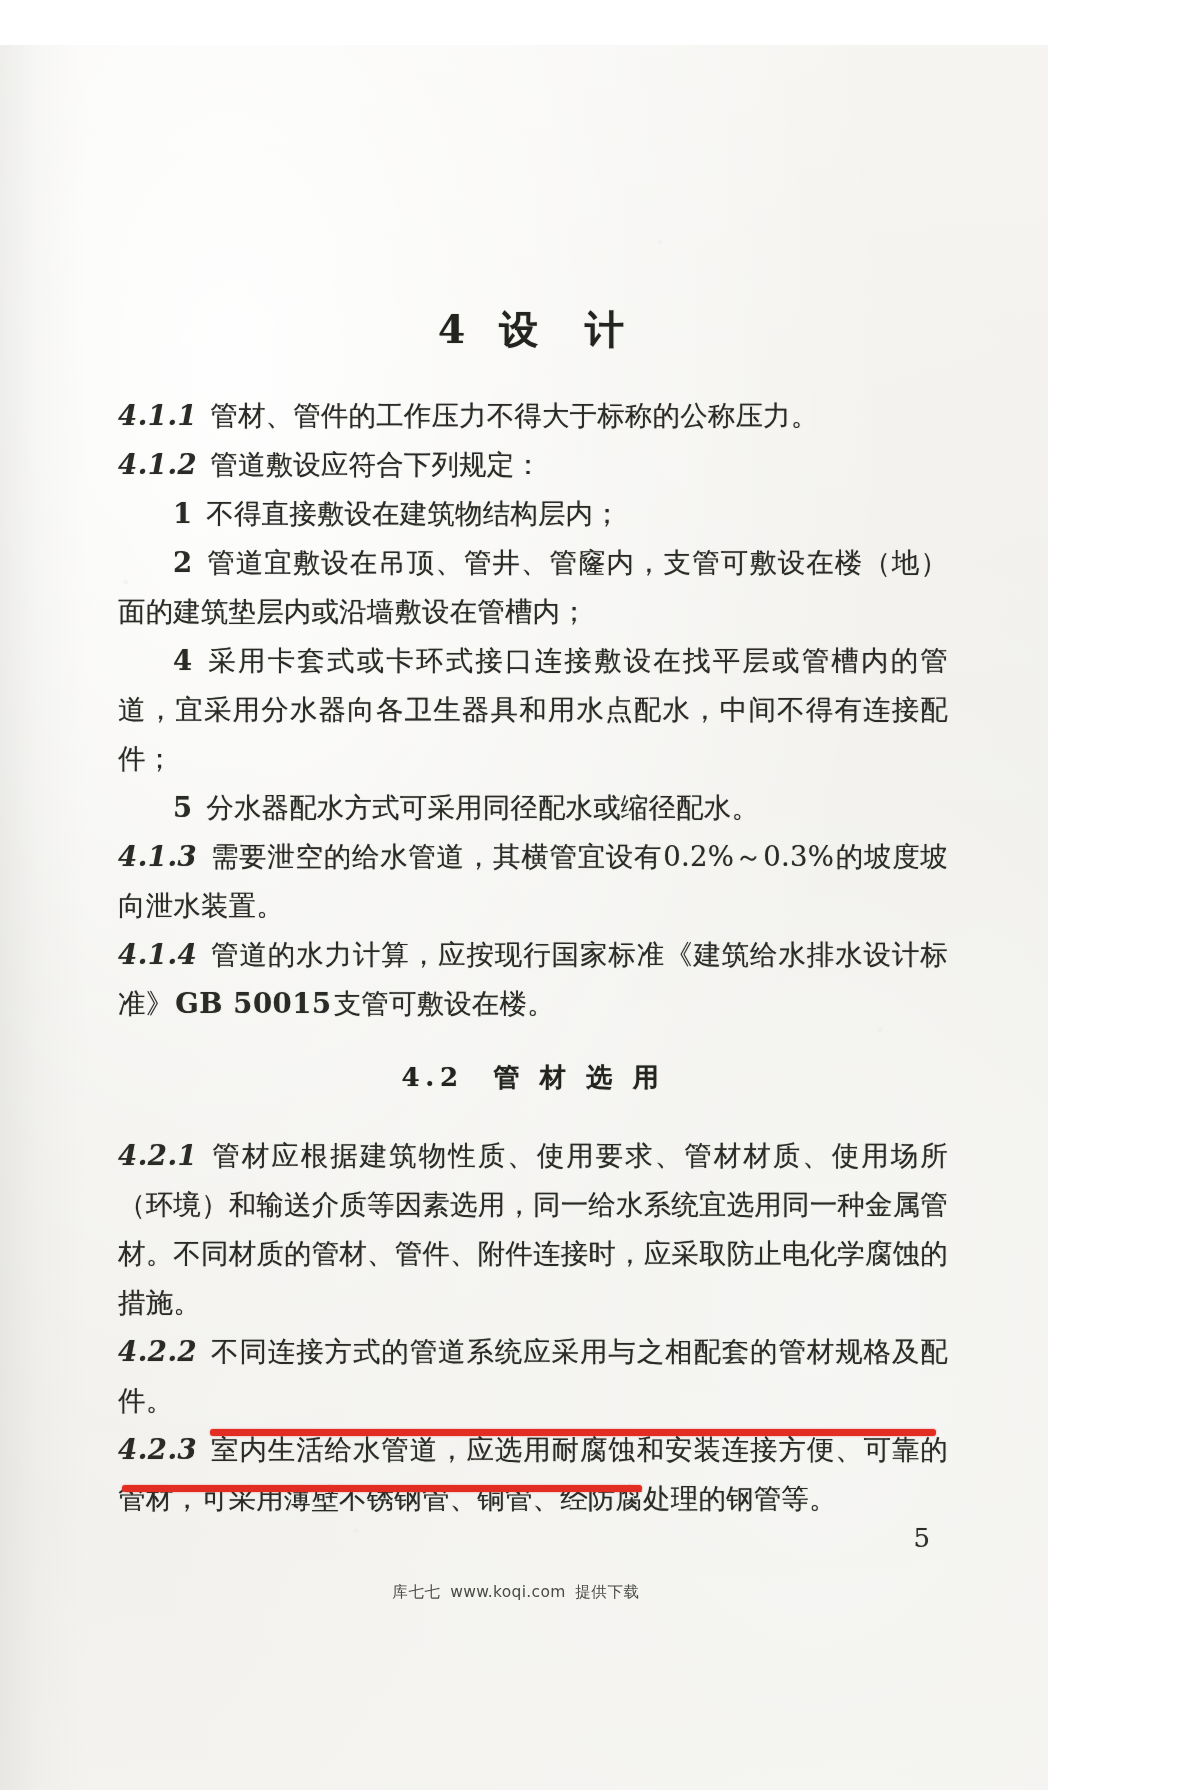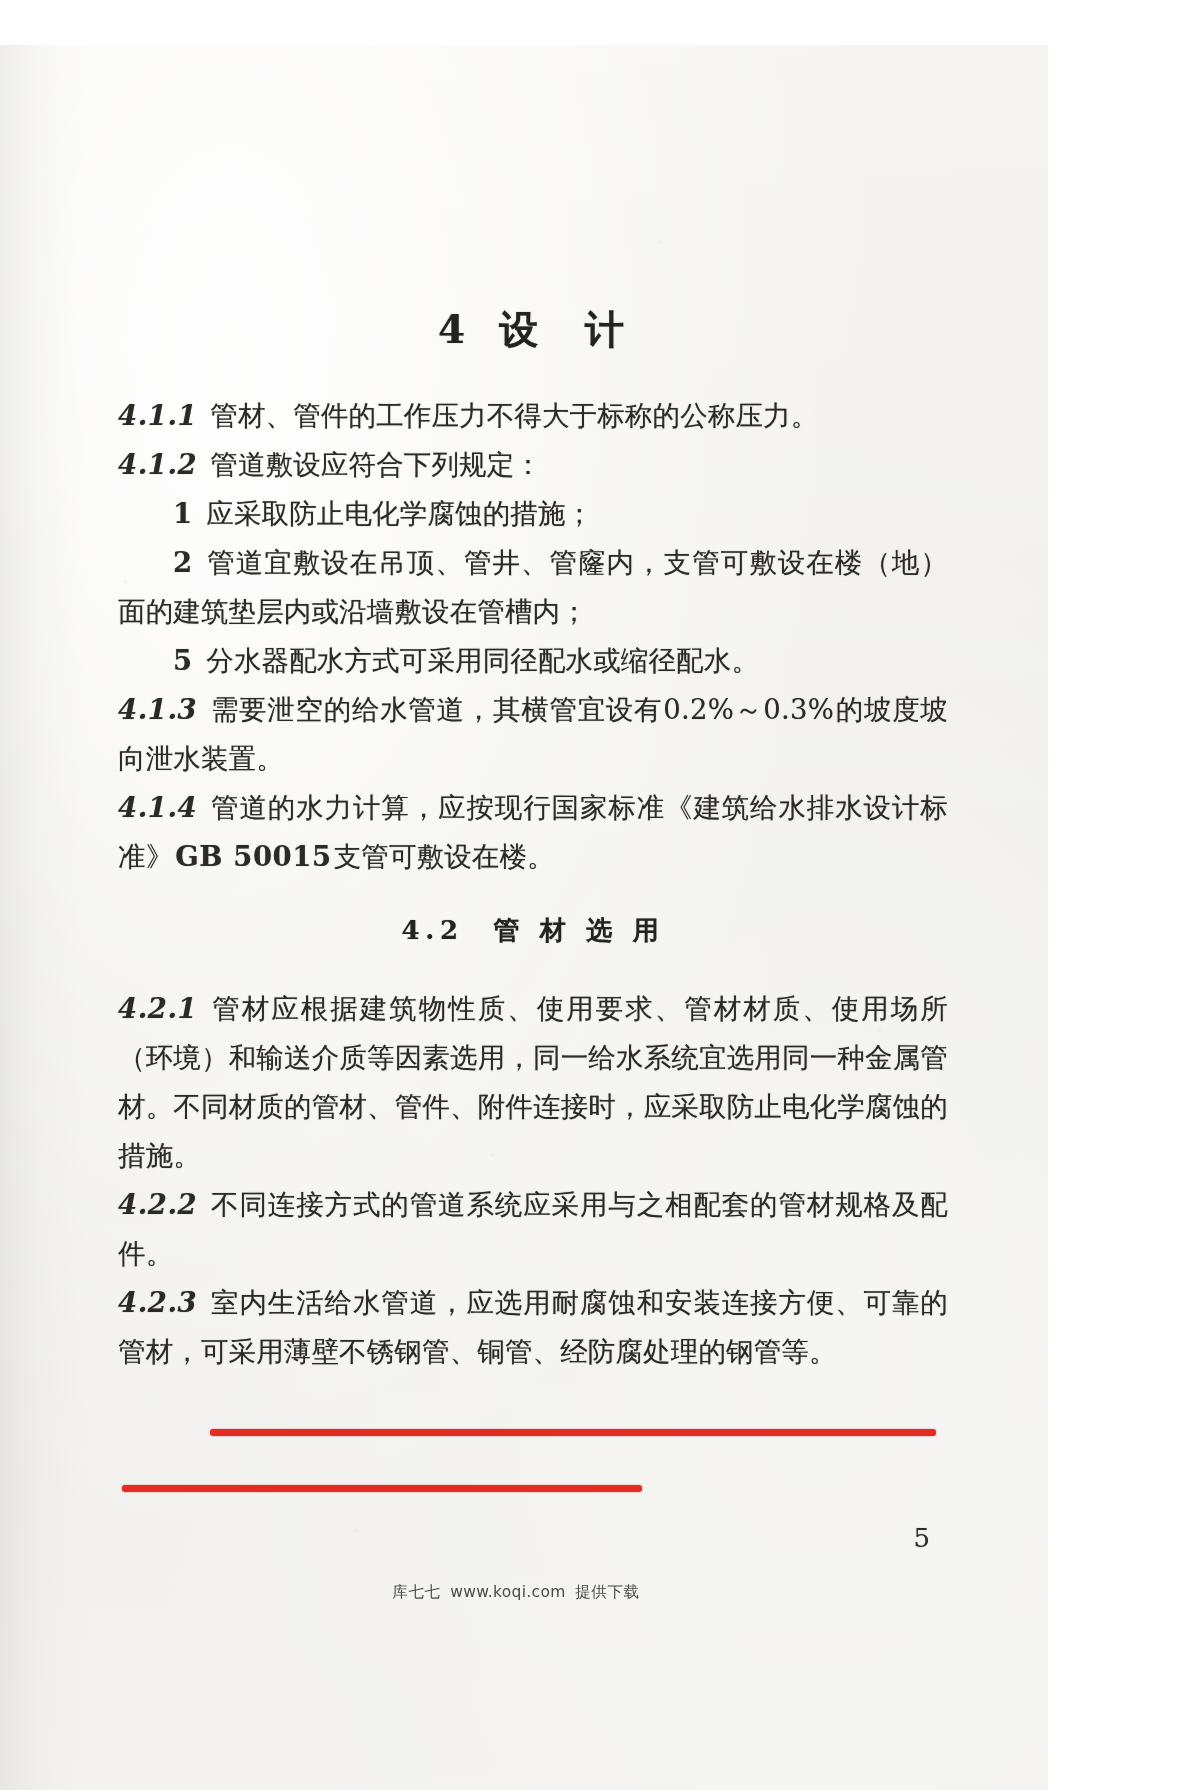--- a/index.html
+++ b/index.html
@@ -175,25 +175,26 @@
 
     <div class="chapter-title"><span class="num">4</span><span class="sp-wide"></span><span>设　计</span></div>
 
 
     <div style="height:34px"></div>
 
     <p class="para"><span class="clause-no">4.1.1</span><span>管材、管件的工作压力不得大于标称的公称压力。</span></p>
 
     <p class="para"><span class="clause-no">4.1.2</span><span>管道敷设应符合下列规定：</span></p>
 
-    <p class="para indent"><span class="item-no">1</span><span>应采取防止电化学腐蚀的措施；</span></p>
+    <p class="para indent"><span class="item-no">1</span><span>不得直接敷设在建筑物结构层内；</span></p>
 
     <p class="para indent"><span class="item-no">2</span><span>管道宜敷设在吊顶、管井、管窿内，支管可敷设在楼（地）面的建筑垫层内或沿墙敷设在管槽内；</span></p>
 
 
+    <p class="para indent"><span class="item-no">4</span><span>采用卡套式或卡环式接口连接敷设在找平层或管槽内的管道，宜采用分水器向各卫生器具和用水点配水，中间不得有连接配件；</span></p>
 
     <p class="para indent"><span class="item-no">5</span><span>分水器配水方式可采用同径配水或缩径配水。</span></p>
 
     <p class="para"><span class="clause-no">4.1.3</span><span>需要泄空的给水管道，其横管宜设有</span><span class="num-inline">0.2%～0.3%</span><span>的坡度坡向泄水装置。</span></p>
 
     <p class="para"><span class="clause-no">4.1.4</span><span>管道的水力计算，应按现行国家标准《建筑给水排水设计标准》</span><span class="roman">GB 50015</span><span>支管可敷设在楼。</span></p>
 
     <div class="section-title" id="sec42-title"><span>4.2</span>&nbsp;&nbsp;<span>管 材 选 用</span></div>
 
     <div style="height:22px"></div>

